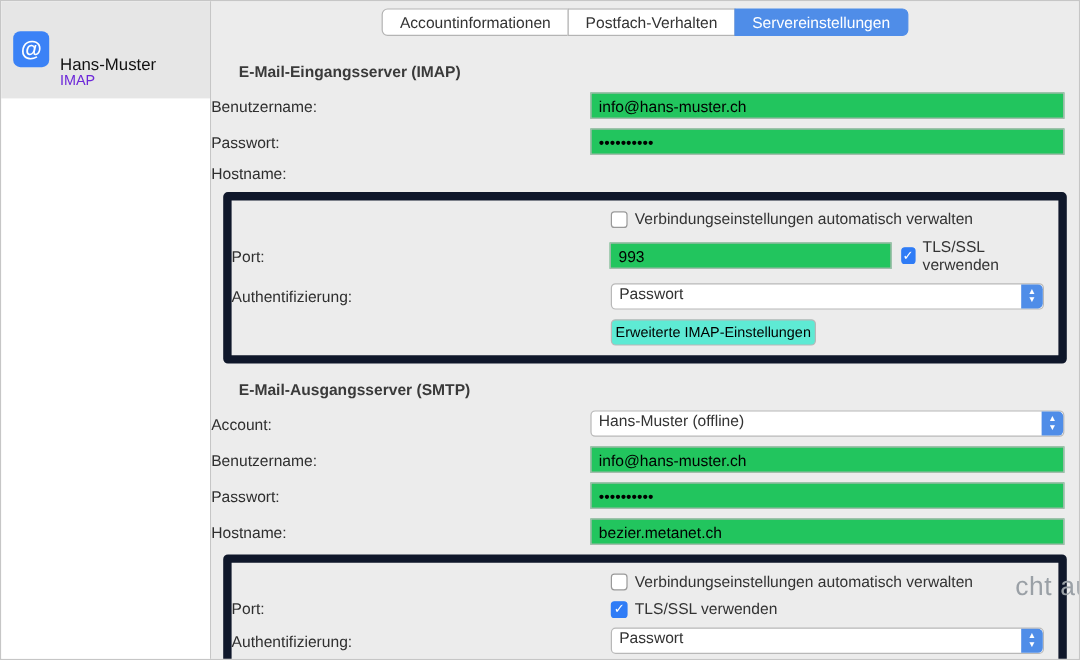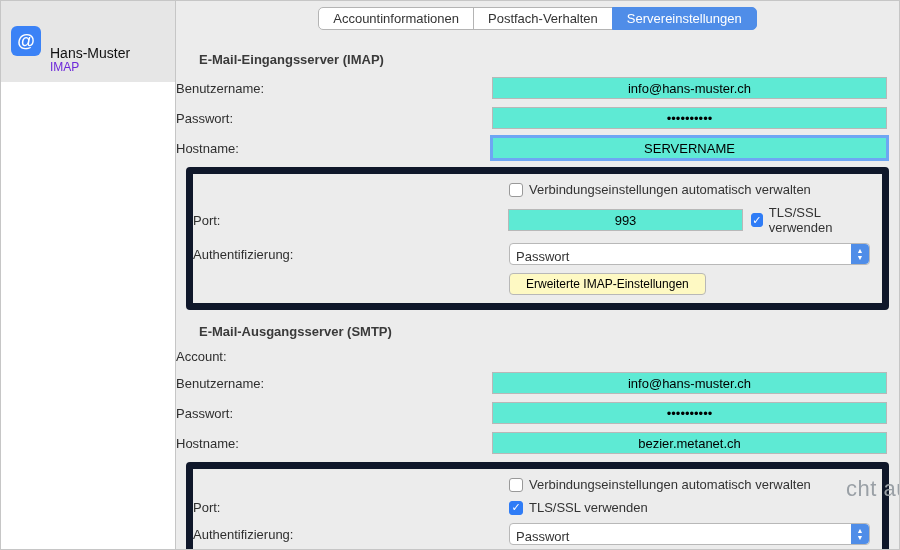--- a/index.html
+++ b/index.html
@@ -90,23 +90,22 @@
     padding-right: 8px;
     color: #2f2f2f;
     font-size: 13px;
   }
   .control { flex: 1; display: flex; align-items: center; gap: 8px; }
   input[type=text], input[type=password] {
     width: 100%;
     height: 22px;
     padding: 2px 6px;
     border: 1px solid #b8b8b8;
-    background: #5eead4;
-    font-size: 13px;
-    text-align: center;
+    background: #22c55e;
+    font-size: 13px;
   }
   input.focused {
     outline: 3px solid #6ea6f3;
     outline-offset: -1px;
   }
   .checkbox {
     width: 14px; height: 14px;
     border: 1px solid #999;
     border-radius: 3px;
     background: #fff;
@@ -122,44 +121,44 @@
   }
   .cb-wrap { display:flex; align-items:center; gap:6px; }
   .port-row .port-input { width: 270px; }
   .select {
     flex: 1;
     height: 22px;
     border: 1px solid #b8b8b8;
     border-radius: 4px;
     background: #fff;
     display: flex;
-    align-items: flex-end;
+    align-items: flex-start;
     padding: 0 6px;
     position: relative;
   }
   .select-arrows {
     position: absolute;
     right: 0; top: 0; bottom: 0;
     width: 18px;
     background: #4f8de8;
     border-radius: 0 4px 4px 0;
     display:flex;
     flex-direction: column;
     align-items:center;
     justify-content:center;
     color:#fff;
     font-size:7px;
     line-height:7px;
   }
   .small-btn {
     height: 22px;
-    padding: 1px 16px;
+    padding: 1px 3px;
     border: 1px solid #b8b8b8;
     border-radius: 4px;
-    background: #fef9c3;
+    background: #5eead4;
     font-size: 12px;
     cursor: pointer;
   }
   .highlight-box {
     border: 7px solid #0f172a;
     border-radius: 4px;
     margin: 4px 10px 8px 10px;
     padding: 4px 0;
   }
   .ghost-text {
@@ -205,23 +204,20 @@
 
     <div class="form-row">
       <div class="label">Passwort:</div>
       <div class="control">
           <input type="text" value="••••••••••" style="">
         </div>
     </div>
 
     <div class="form-row">
       <div class="label">Hostname:</div>
-      <div class="control">
-          <input type="text" class="focused" value="SERVERNAME" style="">
-        </div>
     </div>
 
     <div class="highlight-box">
       <div class="form-row">
         <div class="label"></div>
         <div class="control cb-wrap">
           <span class="checkbox"></span>
           <span>Verbindungseinstellungen automatisch verwalten</span>
         </div>
       </div>
@@ -249,20 +245,26 @@
         <div class="control">
           <button class="small-btn">Erweiterte IMAP-Einstellungen</button>
         </div>
       </div>
     </div>
 
     <div class="section-title">E-Mail-Ausgangsserver (SMTP)</div>
 
     <div class="form-row">
       <div class="label">Account:</div>
+      <div class="control">
+        <div class="select">
+          <span>Hans-Muster (offline)</span>
+          <span class="select-arrows">▲<br>▼</span>
+        </div>
+      </div>
     </div>
 
     <div class="form-row">
       <div class="label">Benutzername:</div>
       <div class="control">
           <input type="text" value="info@hans-muster.ch" style="">
         </div>
     </div>
 
     <div class="form-row">

